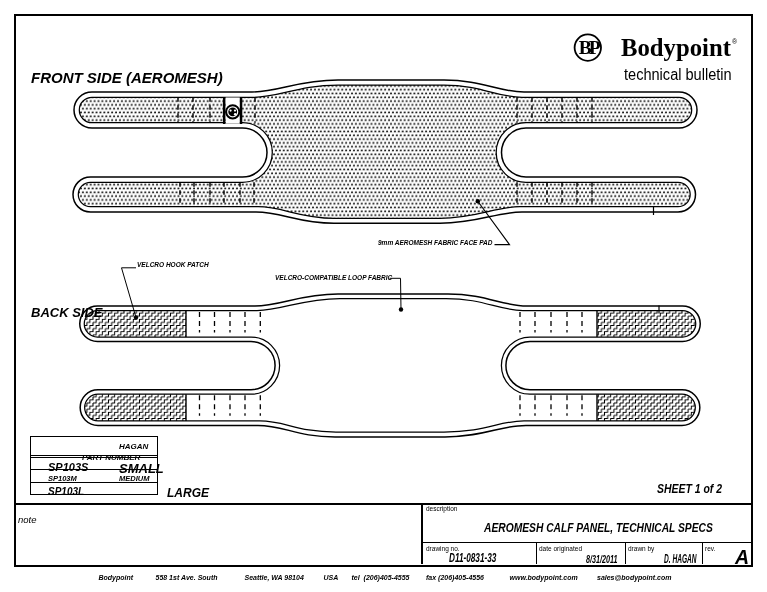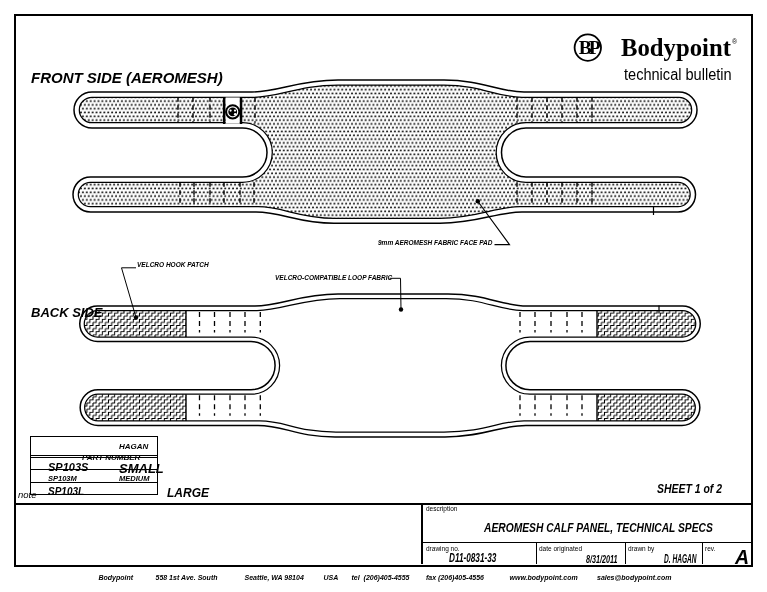--- a/index.html
+++ b/index.html
@@ -103,21 +103,21 @@
   <span class="abs" style="left:88px;top:24.5px;font-size:13px;">SMALL</span>
   <div class="abs" style="left:0;top:32.6px;width:126px;height:0;border-top:1.2px solid #000;"></div>
   <span class="abs" style="left:17px;top:37px;font-size:7.5px;">SP103M</span>
   <span class="abs" style="left:88px;top:37px;font-size:7.5px;text-align:right;">MEDIUM</span>
   <div class="abs" style="left:0;top:45.7px;width:126px;height:0;border-top:1.2px solid #000;"></div>
   <span class="abs" style="left:17px;top:49.3px;font-size:10px;">SP103L</span>
   <span class="abs" style="left:88px;top:49.3px;font-size:12px;margin-left:48px;">LARGE</span>
 </div>
 
 <div class="abs" style="left:14px;top:503px;width:737px;height:0;border-top:2px solid #000;"></div>
-<div class="abs" style="left:18px;top:489px;font-size:9.5px;font-style:italic;">note</div>
+<div class="abs" style="left:18px;top:514px;font-size:9.5px;font-style:italic;">note</div>
 
 <div class="abs" style="left:421px;top:503px;width:0;height:61px;border-left:2px solid #000;"></div>
 <div class="abs" style="left:426px;top:505px;font-size:6.5px;">description</div>
 <div class="abs" style="left:484px;top:521px;font-size:13.5px;line-height:13.5px;font-style:italic;font-weight:bold;white-space:nowrap;transform:scaleX(0.76);transform-origin:0 0;">AEROMESH CALF PANEL, TECHNICAL SPECS</div>
 
 <div class="abs" style="left:421px;top:542px;width:330px;height:0;border-top:1.5px solid #000;"></div>
 <div class="abs" style="left:535.5px;top:543px;width:0;height:21px;border-left:1.5px solid #000;"></div>
 <div class="abs" style="left:625px;top:543px;width:0;height:21px;border-left:1.5px solid #000;"></div>
 <div class="abs" style="left:702px;top:543px;width:0;height:21px;border-left:1.5px solid #000;"></div>
 

